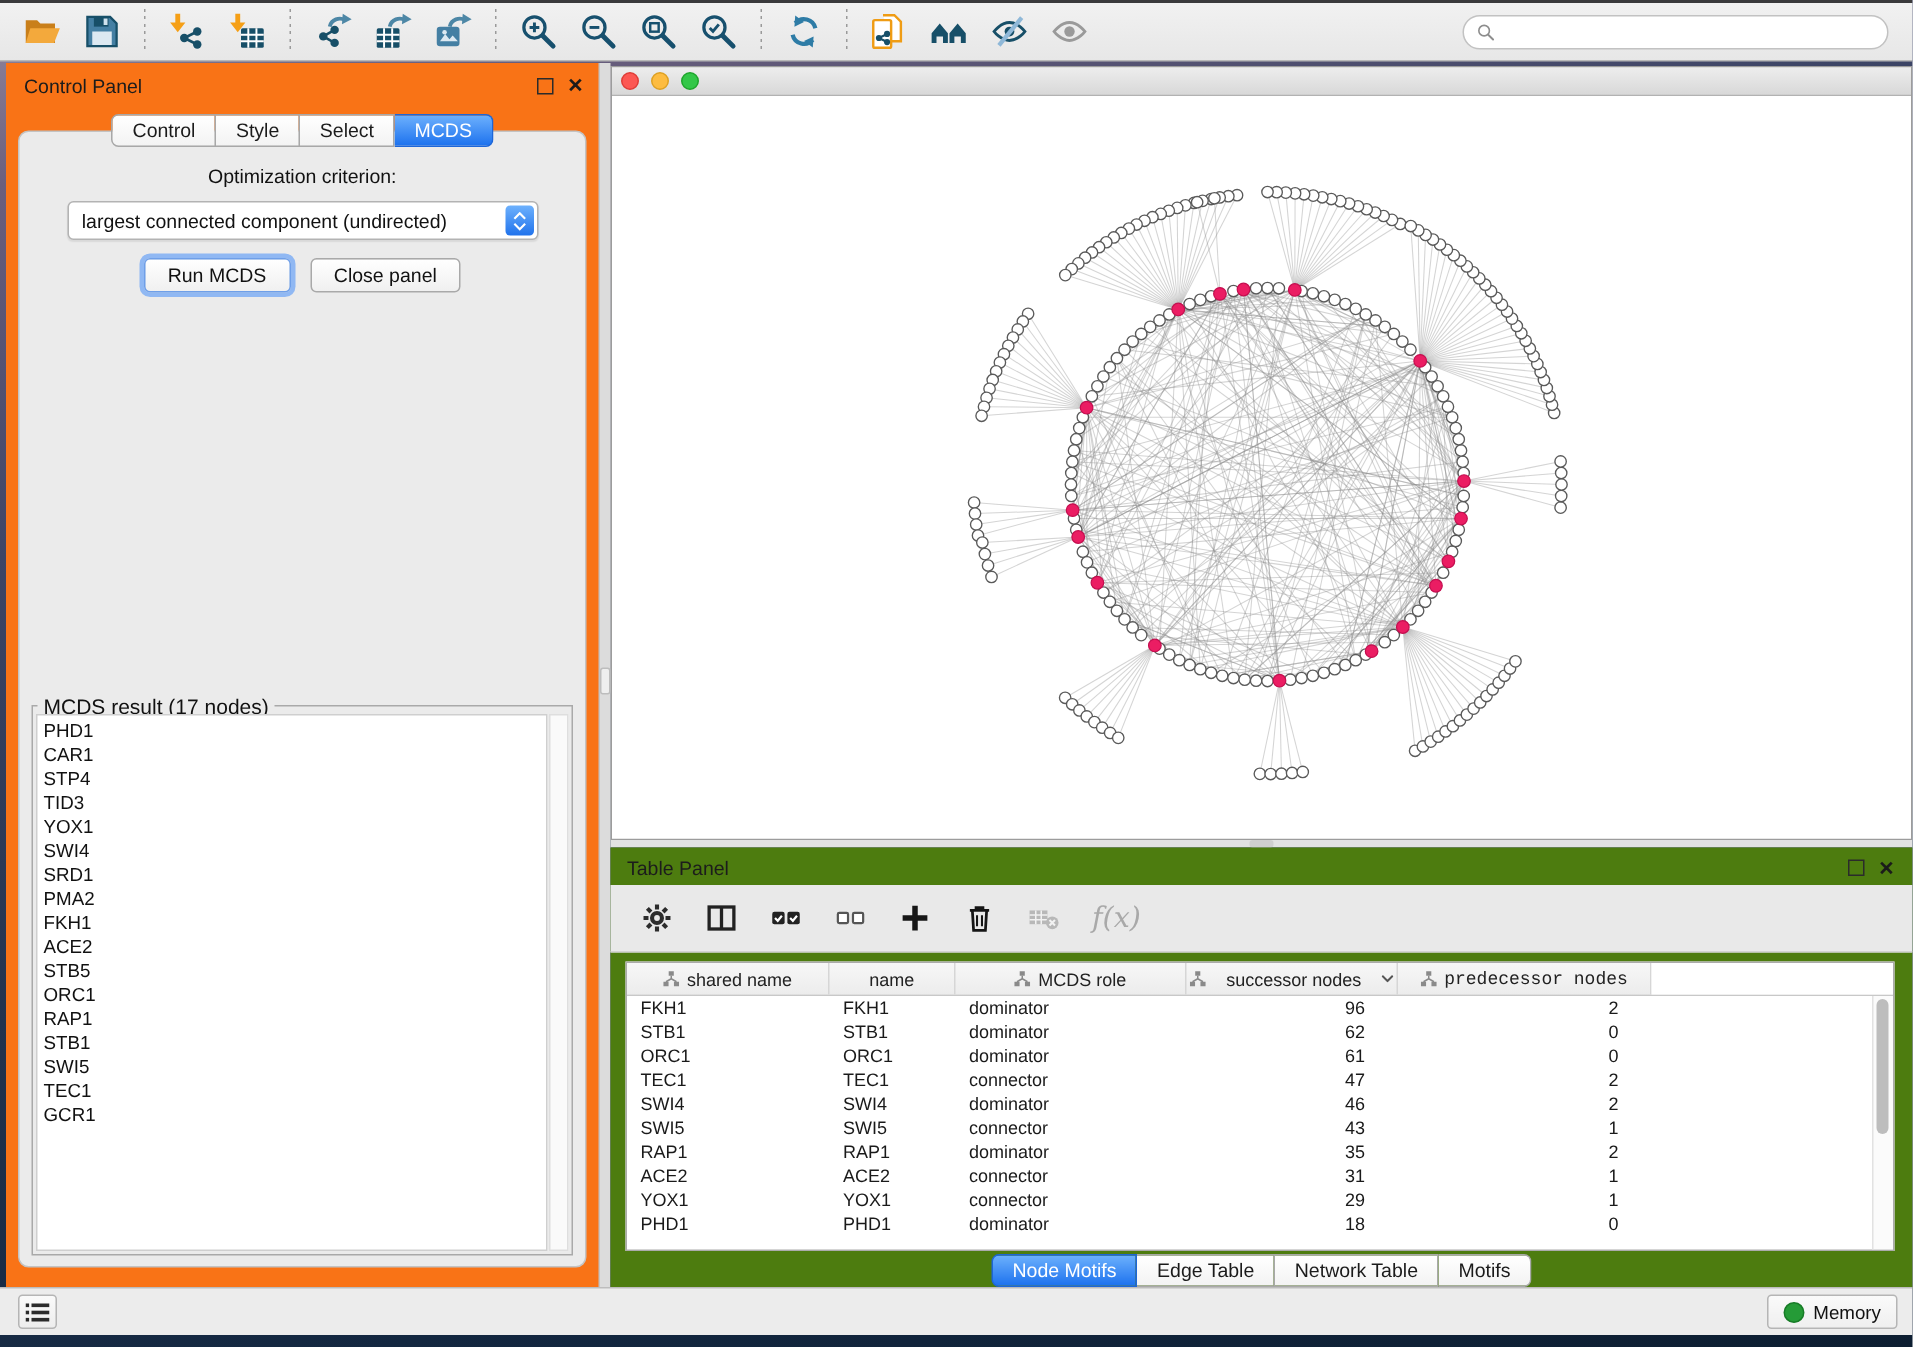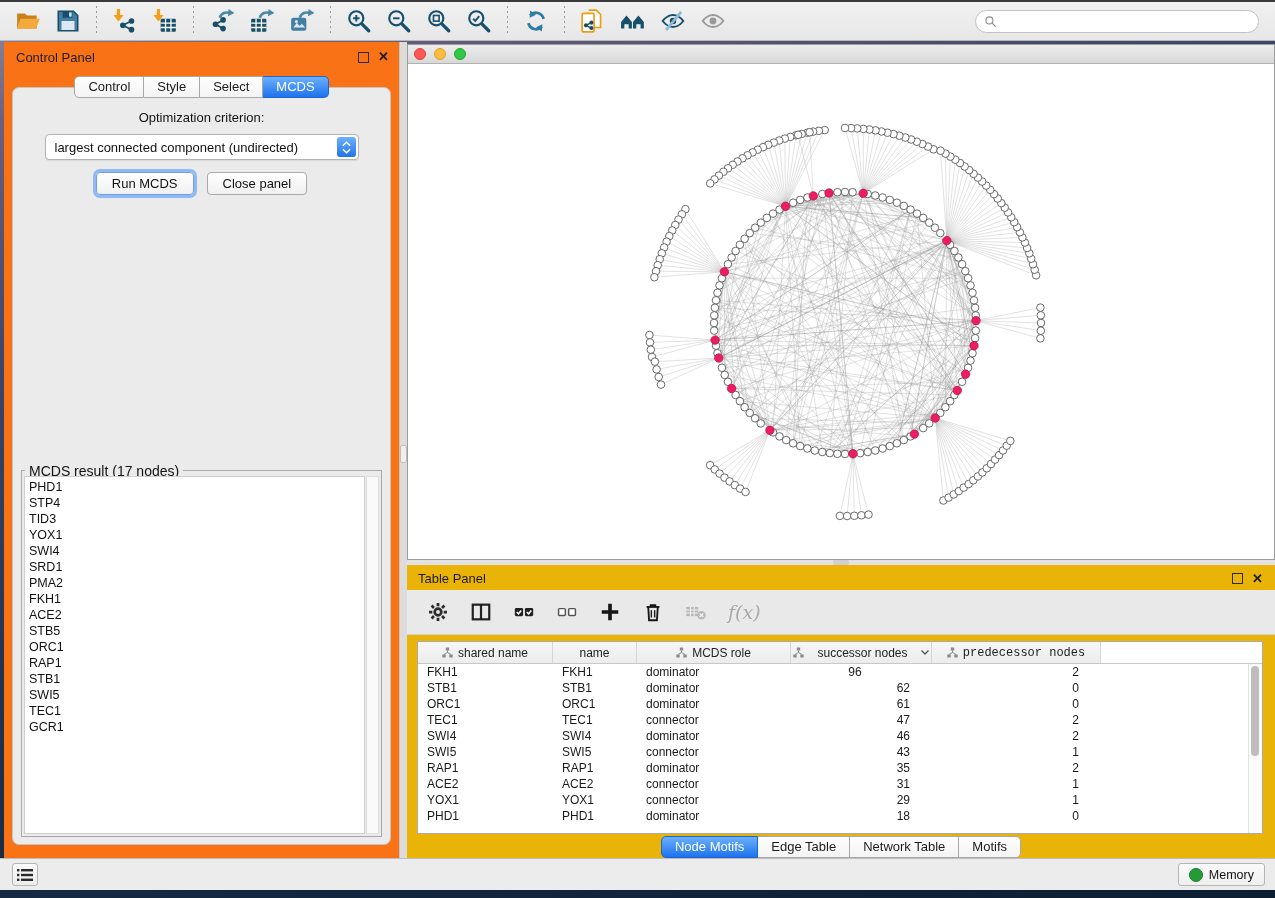--- a/index.html
+++ b/index.html
@@ -63,21 +63,21 @@
   .net-titlebar{height:18px;background:linear-gradient(#ededed,#d8d8d8);border-bottom:1px solid #b2b2b2;position:relative;display:flex;align-items:center;}
   .tl{width:12px;height:12px;border-radius:50%;margin-left:8px;cursor:pointer;box-sizing:border-box;}
   .tl.red{background:#fc5753;border:1px solid #df3d38;margin-left:6px;}
   .tl.yellow{background:#fdbc40;border:1px solid #dea123;}
   .tl.green{background:#33c748;border:1px solid #1fa62c;}
   .net-title{position:absolute;left:0;right:0;text-align:center;font-size:12.5px;color:#222;}
   .net-canvas{position:absolute;left:0;right:0;top:19px;bottom:0;background:#fff;overflow:hidden;}
   .net-canvas svg{display:block;}
 
   
-  .table-panel{position:absolute;left:407px;right:0;top:565px;bottom:39px;background:#eab308;}
+  .table-panel{position:absolute;left:407px;right:0;top:565px;bottom:39px;background:#4d7c0f;}
   .tp-titlebar{height:23px;display:flex;align-items:center;padding:2px 12px 0 11px;}
   .tp-toolbar{height:44px;background:#e9e9e9;border-bottom:1px solid #d2d2d2;display:flex;align-items:center;gap:21px;padding-left:20px;}
   .tp-toolbar .ibtn{background:none;border:none;padding:0;cursor:pointer;height:24px;}
   .tp-toolbar svg{width:22px;height:22px;display:block;}
   .ibtn.disabled{cursor:default;}
   .fx{font-family:"DejaVu Serif",serif;font-style:italic;font-size:19px;color:#a9a9a9;}
   .tp-box{position:absolute;left:10px;right:12px;top:76px;height:193px;background:#fff;border:1px solid #ababab;box-sizing:border-box;overflow:hidden;}
   .tp-header{display:flex;height:21px;border-bottom:1px solid #c8c8c8;background:linear-gradient(#f7f7f7,#ececec);}
   .hcell{display:flex;align-items:center;justify-content:center;gap:5px;font-size:12px;color:#222;border-right:1px solid #d6d6d6;box-sizing:border-box;cursor:pointer;}
   .hcell.filler{border-right:none;background:#fff;cursor:default;}
@@ -272,20 +272,21 @@
         </span>
       </div>
       <div class="btn-row">
         <button class="macbtn focusring">Run MCDS</button>
         <button class="macbtn">Close panel</button>
       </div>
       <div class="groupbox">
         <span class="legend">MCDS result (17 nodes)</span>
         <div class="listbox" id="mcds-list">
             <div class="li">PHD1</div>
+            <div class="li">CAR1</div>
             <div class="li">STP4</div>
             <div class="li">TID3</div>
             <div class="li">YOX1</div>
             <div class="li">SWI4</div>
             <div class="li">SRD1</div>
             <div class="li">PMA2</div>
             <div class="li">FKH1</div>
             <div class="li">ACE2</div>
             <div class="li">STB5</div>
             <div class="li">ORC1</div>
@@ -1087,21 +1088,21 @@
             </svg>
             <span>predecessor nodes</span>
           </div>
           <div class="hcell filler" style="flex: 1 1 0%;"></div>
         </div>
       <div class="tp-rows" id="tp-rows">
           <div class="trow">
             <div class="tcell" style="width: 135px; flex: 0 0 auto;">FKH1</div>
             <div class="tcell" style="width: 84px; flex: 0 0 auto;">FKH1</div>
             <div class="tcell" style="width: 154px; flex: 0 0 auto;">dominator</div>
-            <div class="tcell num" style="width: 141px; flex: 0 0 auto; text-align: center;">96</div>
+            <div class="tcell num" style="width: 141px; flex: 0 0 auto;">96</div>
             <div class="tcell num" style="width: 169px; flex: 0 0 auto;">2</div>
           </div>
           <div class="trow">
             <div class="tcell" style="width: 135px; flex: 0 0 auto;">STB1</div>
             <div class="tcell" style="width: 84px; flex: 0 0 auto;">STB1</div>
             <div class="tcell" style="width: 154px; flex: 0 0 auto;">dominator</div>
             <div class="tcell num" style="width: 141px; flex: 0 0 auto;">62</div>
             <div class="tcell num" style="width: 169px; flex: 0 0 auto;">0</div>
           </div>
           <div class="trow">

